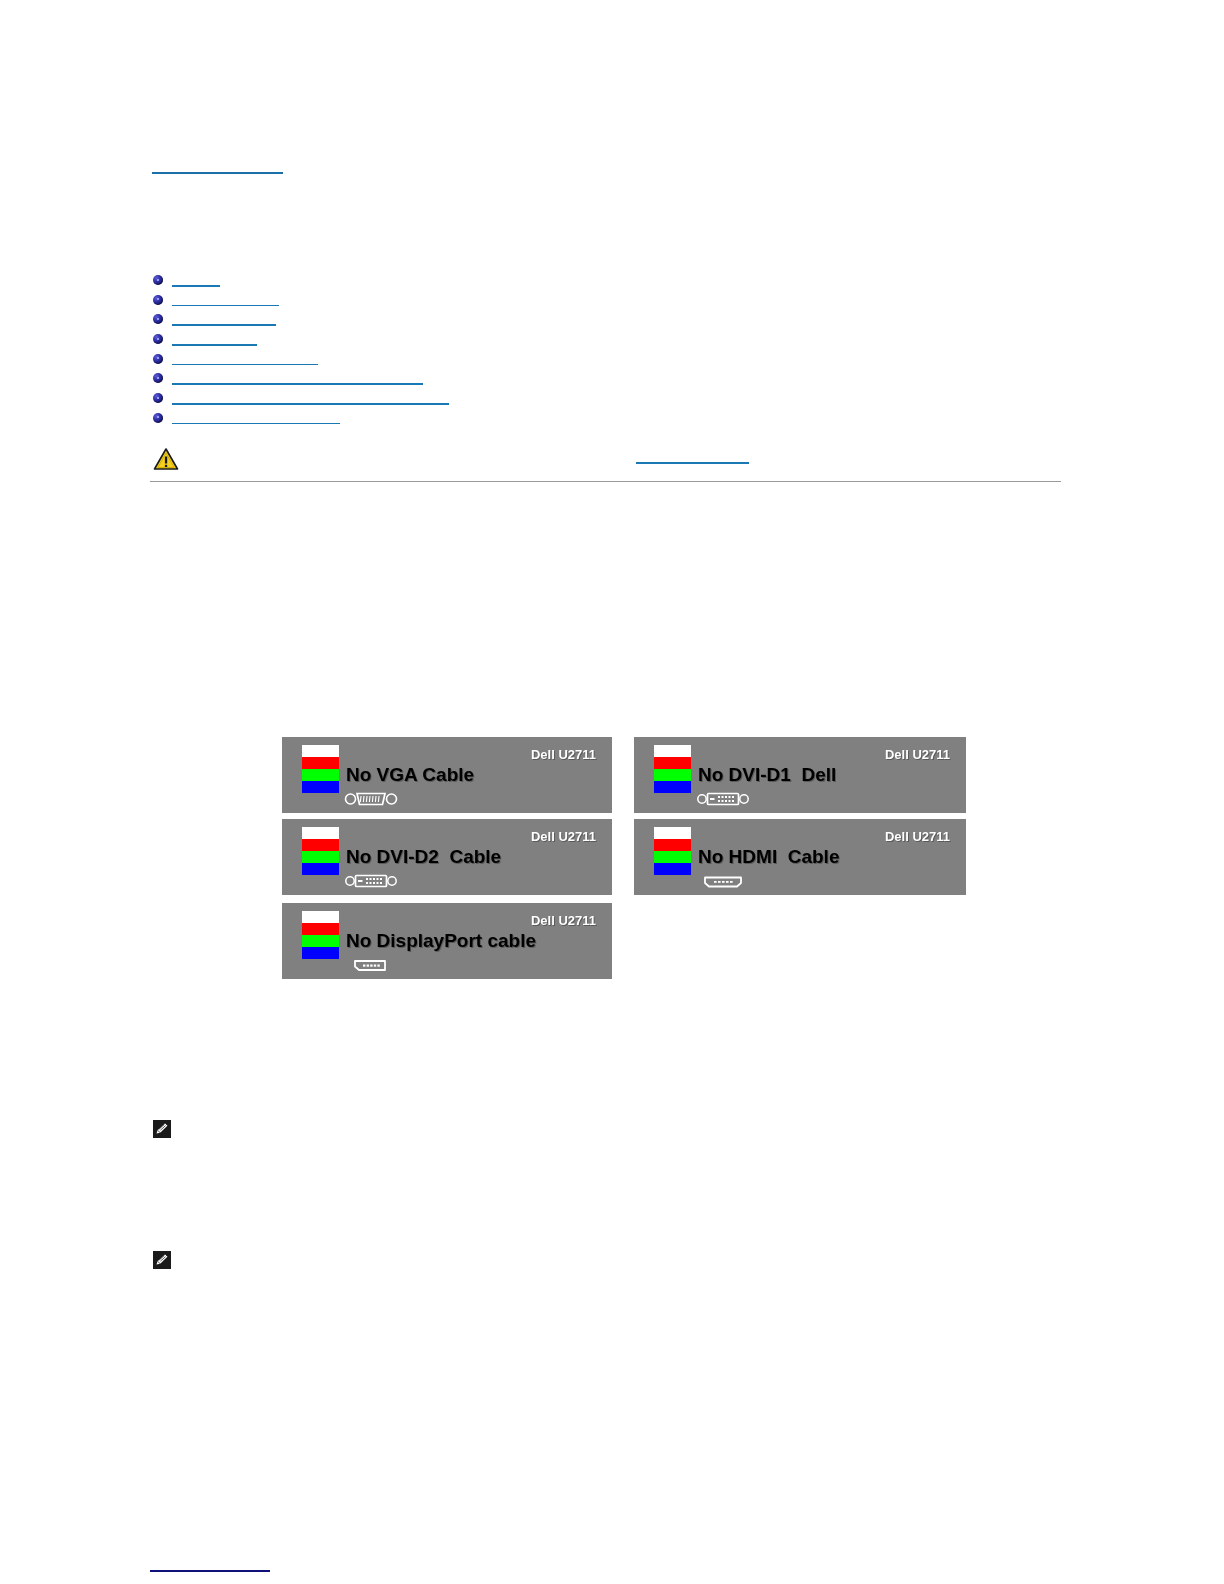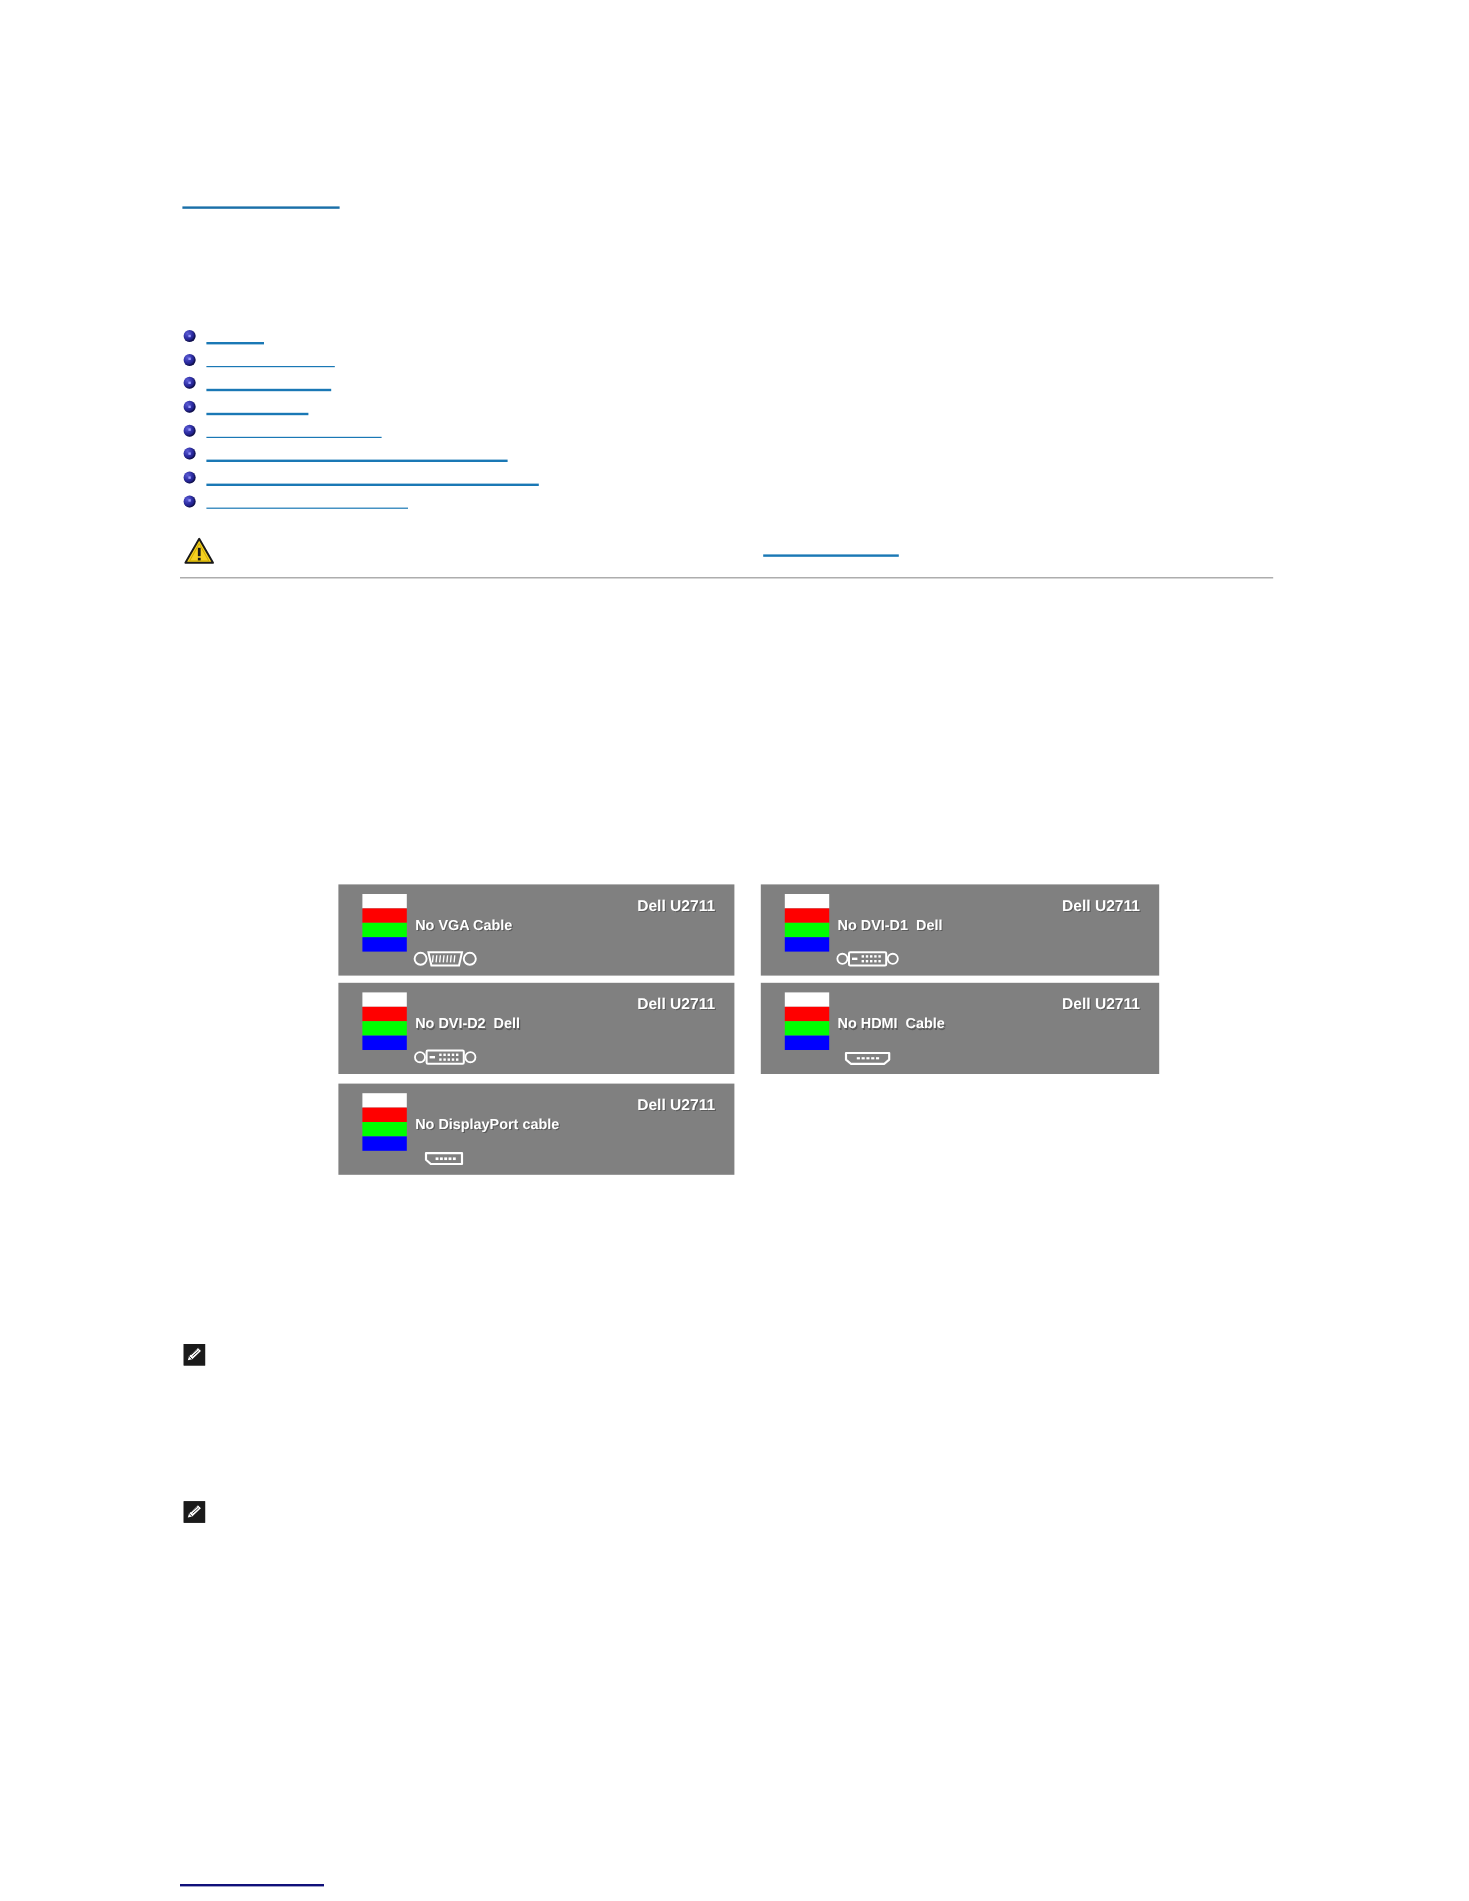--- a/index.html
+++ b/index.html
@@ -135,23 +135,23 @@
   }
   .bar-w { background: #ffffff; }
   .bar-r { background: #ff0000; }
   .bar-g { background: #00ff00; }
   .bar-b { background: #0000ff; }
 
   .dlg .msg {
     position: absolute;
     left: 64px;
     top: 27px;
-    font-size: 12px;
+    font-size: 19px;
     font-weight: bold;
-    color: #ffffff;
+    color: #000000;
     text-shadow: 1px 1px 0 #5a5a5a;
     white-space: pre;
   }
   .dlg .model {
     position: absolute;
     right: 16px;
     top: 10px;
     font-size: 13px;
     font-weight: bold;
     color: #ffffff;
@@ -311,21 +311,21 @@
   </div>
 </div>
 
 <div class="dlg" style="left:282px; top:819px; width:330px; height:76px;">
   <div class="bars">
     <i class="bar-w"></i>
       <i class="bar-r"></i>
       <i class="bar-g"></i>
       <i class="bar-b"></i>
   </div>
-  <div class="msg">No DVI-D2  Dell</div>
+  <div class="msg">No DVI-D2  Cable</div>
   <div class="model">Dell U2711</div>
   <div class="conn">
     <svg width="54" height="20" viewBox="0 0 54 20">
       <circle cx="6" cy="10" r="4.2" fill="none" stroke="#ffffff" stroke-width="1.5"></circle>
       <circle cx="48" cy="10" r="4.2" fill="none" stroke="#ffffff" stroke-width="1.5"></circle>
       <rect x="11.5" y="4.5" width="31" height="11" rx="1" fill="none" stroke="#ffffff" stroke-width="1.7"></rect>
       <rect x="14" y="9" width="4.5" height="2" fill="#ffffff"></rect>
       <g fill="#ffffff">
         <rect x="22" y="7" width="2" height="2"></rect>
           <rect x="25.5" y="7" width="2" height="2"></rect>

